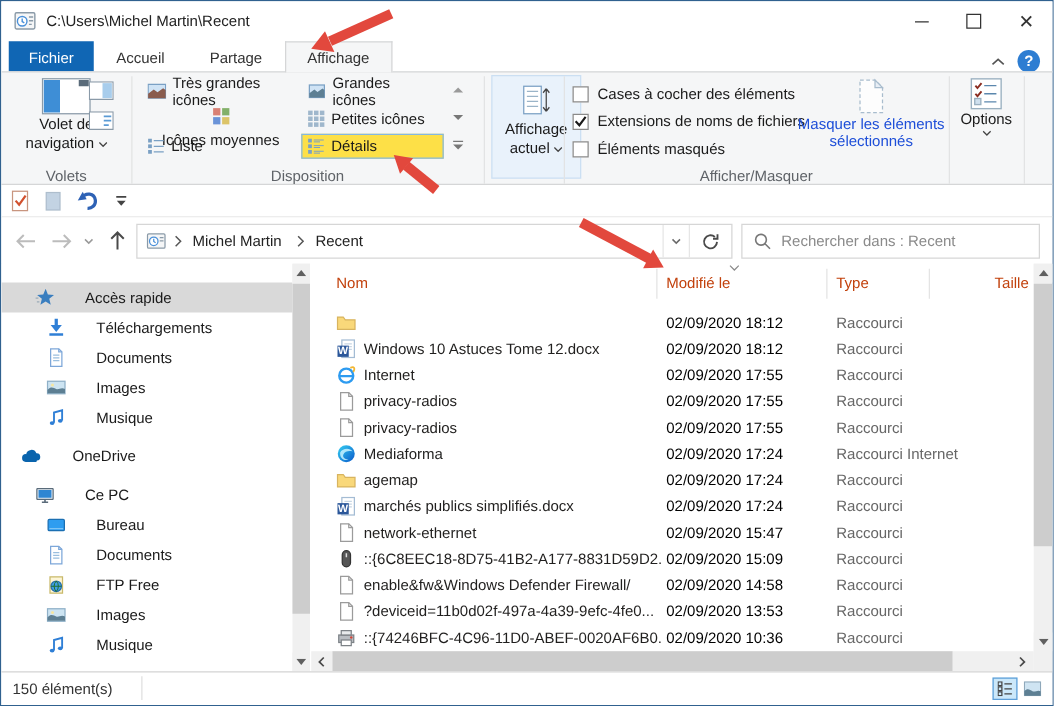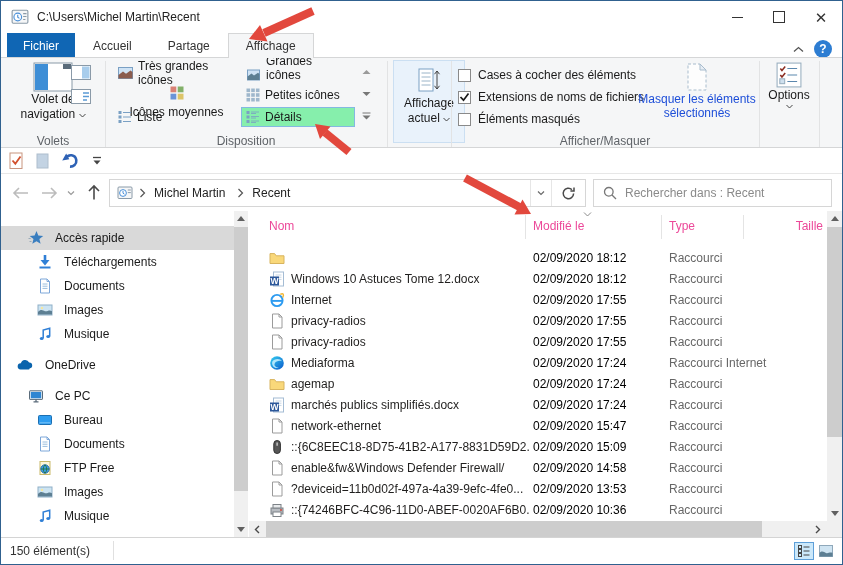--- a/index.html
+++ b/index.html
@@ -21,21 +21,21 @@
   .tabrow-right{margin-left:auto;display:flex;align-items:center;gap:10px;padding-right:10px;}
   .help-circle{width:18px;height:18px;border-radius:50%;background:#2d7dd2;color:#fff;font-weight:bold;font-size:12px;display:flex;align-items:center;justify-content:center;}
   
   .ribbon{position:absolute;left:0;top:56px;right:0;height:91px;background:#f5f6f7;border-top:1px solid #d5d6d7;border-bottom:1px solid #d5d6d7;box-sizing:border-box;}
   .rsep{position:absolute;top:3px;width:1px;height:86px;background:#e2e3e4;}
   .grp-label{position:absolute;top:76px;text-align:center;color:#5f6368;font-size:12px;}
   .navpane-btn{position:absolute;left:14px;top:4px;width:76px;text-align:center;color:#1a1a1a;}
   .navpane-btn .biglbl{width:76px;line-height:1.25;}
   .smallpane{position:absolute;width:22px;height:17px;display:flex;align-items:center;}
   .disp-item{position:absolute;height:20px;display:flex;align-items:center;gap:5px;padding:0 4px;box-sizing:border-box;border:1px solid transparent;}
-  .disp-item.selected{background:#86efac;border-color:#84b8e2;}
+  .disp-item.selected{background:#fde047;border-color:#84b8e2;}
   .disp-scroll{position:absolute;left:356px;width:18px;height:20px;display:flex;align-items:center;justify-content:center;}
   .aff-btn{position:absolute;left:392px;top:2px;width:72px;height:83px;background:#e9f2fb;border:1px solid #cbdff2;box-sizing:border-box;text-align:center;}
   .aff-btn .lbl{margin-top:3px;line-height:1.25;}
   .chk-row{position:absolute;left:457px;display:flex;align-items:center;gap:7px;height:16px;}
   .chk-box{width:13px;height:13px;background:#fff;border:1px solid #8a8a8a;box-sizing:border-box;display:flex;align-items:center;justify-content:center;}
   .masquer-btn{position:absolute;left:634px;top:4px;width:124px;text-align:center;color:#1d4ed8;}
   .options-btn{position:absolute;left:760px;top:4px;width:56px;text-align:center;}
   
   .qatrow{position:absolute;left:0;top:147px;right:0;height:26px;background:#fff;border-bottom:1px solid #e7e7e7;box-sizing:border-box;display:flex;align-items:center;gap:12px;padding-left:8px;}
   
@@ -44,27 +44,27 @@
   .addressbox{position:absolute;left:108px;top:5px;width:477px;height:28px;border:1px solid #d6d6d6;box-sizing:border-box;display:flex;align-items:center;background:#fff;}
   .crumb{padding:0 6px;color:#222;}
   .addr-div{width:1px;height:26px;background:#e6e6e6;}
   .searchbox{position:absolute;left:592px;top:5px;width:239px;height:28px;border:1px solid #d6d6d6;box-sizing:border-box;display:flex;align-items:center;background:#fff;}
   .searchbox input{border:none;outline:none;flex:1;font:12px "Liberation Sans",sans-serif;color:#555;background:transparent;margin-left:6px;}
   .searchbox input::placeholder{color:#8a8a8a;opacity:1;}
   
   .main{position:absolute;left:0;top:210px;right:0;bottom:27px;background:#fff;}
   .sidebar{position:absolute;left:0;top:0;width:233px;bottom:0;overflow:hidden;}
   .side-item{position:absolute;left:0;width:233px;height:24px;display:flex;align-items:center;}
-  .side-item .lbl{margin-left:11px;}
+  .side-item .lbl{margin-left:24px;}
   .side-item.selected{background:#d9d9d9;}
   .scrollv{position:absolute;width:14px;background:#f0f0f0;}
   .scroll-btn{position:absolute;left:0;width:14px;height:15px;display:flex;align-items:center;justify-content:center;background:#f0f0f0;}
   .scroll-thumb{position:absolute;left:0;width:14px;background:#cdcdcd;}
   .listarea{position:absolute;left:248px;right:15px;top:0;bottom:0;overflow:hidden;}
-  .colhead{position:absolute;left:0;right:0;top:0;height:30px;color:#ec4899;}
+  .colhead{position:absolute;left:0;right:0;top:0;height:30px;color:#c2410c;}
   .colhead .cell{position:absolute;top:8px;}
   .colsep{position:absolute;top:4px;width:1px;height:24px;background:#e4e4e4;}
   .rows{position:absolute;left:0;right:0;top:37px;}
   .frow{position:absolute;left:0;right:0;height:21px;}
   .frow .ic{position:absolute;left:20px;top:2px;width:16px;height:16px;}
   .frow .nm{position:absolute;left:42px;top:3px;width:238px;white-space:nowrap;overflow:hidden;color:#201f1e;}
   .frow .dt{position:absolute;left:284px;top:3px;color:#000000;}
   .frow .tp{position:absolute;left:420px;top:3px;color:#666;}
   .hscroll{position:absolute;left:248px;right:15px;bottom:0;height:16px;background:#f0f0f0;}
   .hthumb{position:absolute;top:0;height:16px;background:#cdcdcd;}
@@ -180,21 +180,21 @@
               <g fill="#7aa0c4">
                 <rect x="0.5" y="1" width="3" height="3"></rect>
                 <rect x="0.5" y="5.5" width="3" height="3"></rect>
                 <rect x="0.5" y="10" width="3" height="3"></rect>
               </g>
               <path d="M5 2.5 h8 M5 7 h8 M5 11.5 h8" stroke="#7aa0c4"></path>
             </svg>
           </span>
           <span>Liste</span>
         </div>
-        <div class="disp-item" style="left: 240px; top: 5px; width: 114px; align-items: flex-end;">
+        <div class="disp-item" style="left: 240px; top: 5px; width: 114px;">
           <span>
             <svg width="15" height="14" viewBox="0 0 15 14">
               <rect x="1.5" y="2" width="12" height="10" fill="#cfe3f5" stroke="#7aa0c4"></rect>
               <path d="M1.5 8.5 l4-3 2.5 2 4-2.8 1.5 1.2 v6.1 h-12 z" fill="#5d7f93"></path>
             </svg>
           </span>
           <span>Grandes icônes</span>
         </div>
         <div class="disp-item" style="left: 240px; top: 27px; width: 114px;">
           <span>

